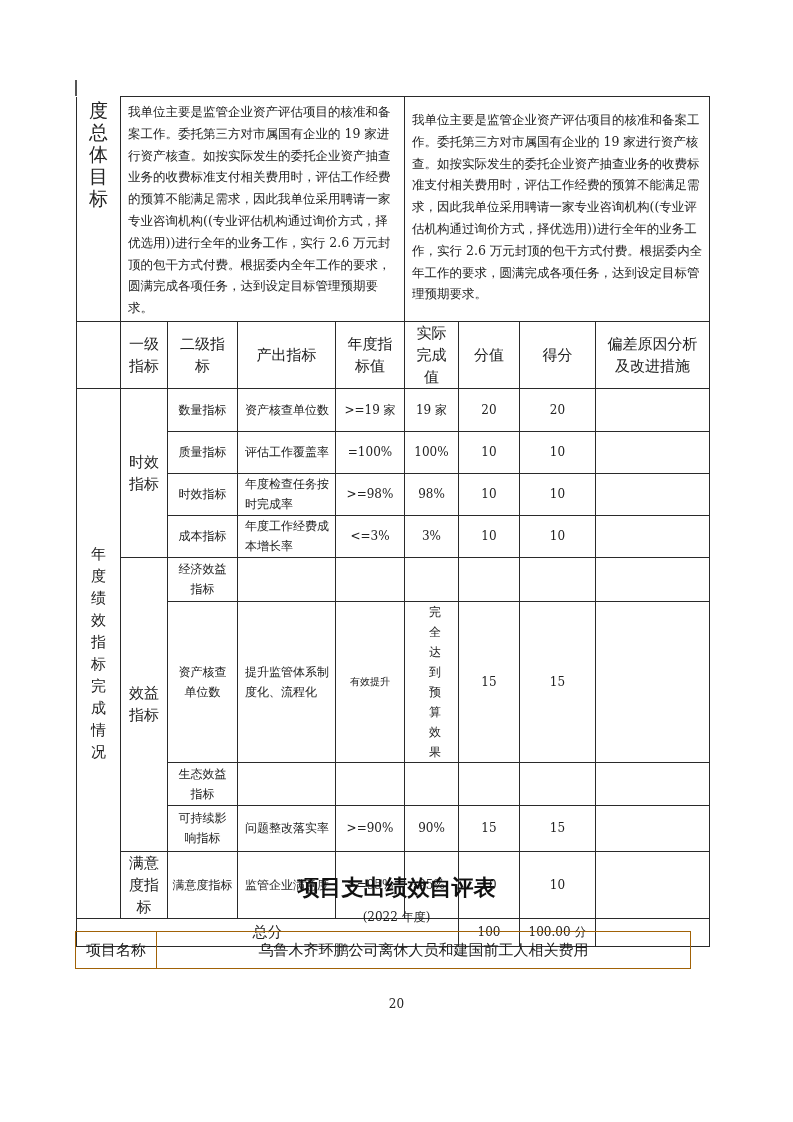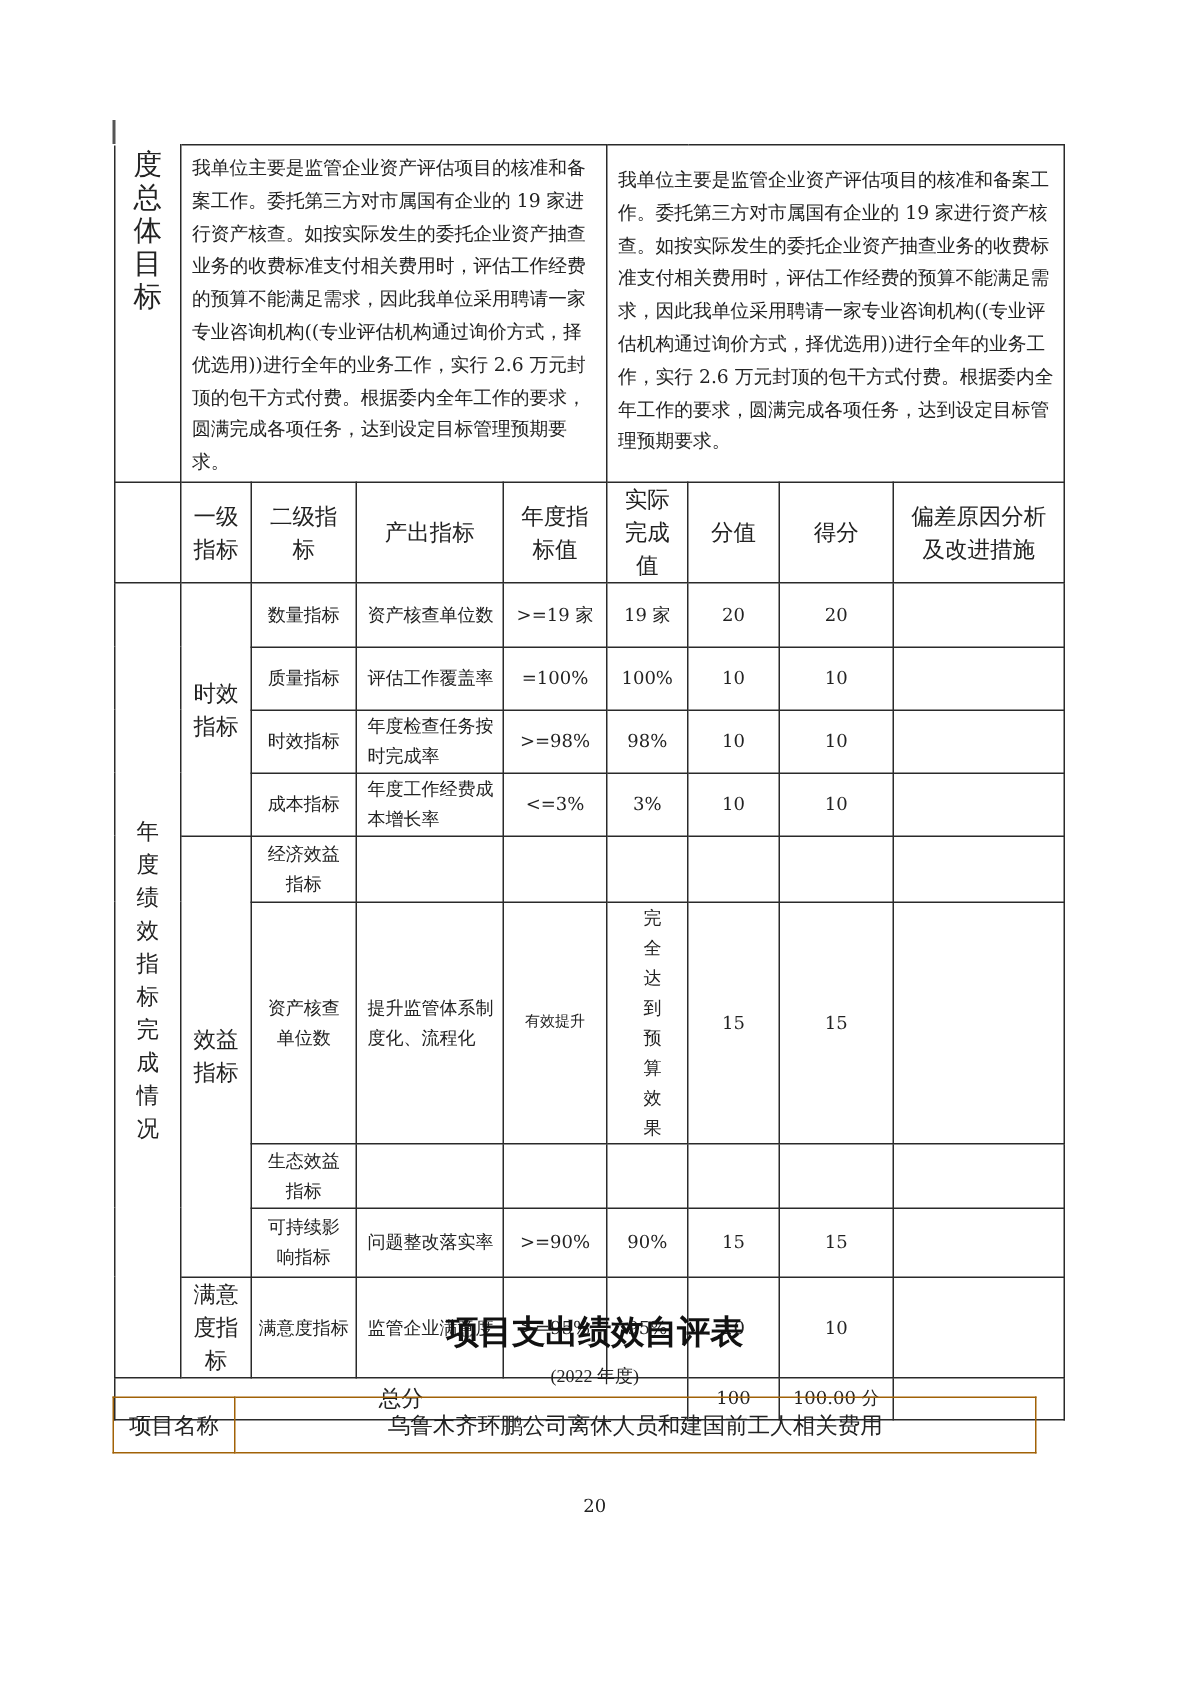--- a/index.html
+++ b/index.html
@@ -14,21 +14,21 @@
   table.perf td.mid { font-size: 10px; line-height: 21px; }
   table.perf td.left { text-align: left; padding-left: 7px; padding-right: 3px; margin-top: 40px; }
   table.perf td.goal { text-align: left; vertical-align: top; padding: 4px 6px 2px 7px;
                        font-size: 12.5px; line-height: 21.8px; }
   table.perf tr.goalrow td.first { border-top: none; vertical-align: top; font-size: 19px; line-height: 22px; padding-top: 2px; }
   table.perf tr.goalrow td { border-top: 1px solid #2a2a2a; }
   .vert { display: inline-block; width: 1em; word-break: break-all; white-space: normal; }
   .outer-left { position: absolute; left: 75px; top: 80px; width: 2px; height: 16px; background: #555; }
   .title { left: 0; width: 793px; top: 873px; text-align: center; font-size: 22px; font-weight: bold;
            font-family: "DejaVu Sans", "Liberation Sans", sans-serif; color: #111; }
-  .subtitle { left: 0; width: 793px; top: 909px; text-align: center; font-size: 12px; color: #222; font-family: Liberation Serif, serif; }
+  .subtitle { left: 0; width: 793px; top: 909px; text-align: center; font-size: 12px; color: #222; }
   table.proj { position: absolute; left: 75px; top: 931px; border-collapse: collapse; table-layout: fixed; width: 615px; }
   table.proj td { border: 1px solid #a16207; height: 36px; font-size: 15px; text-align: center; padding: 0; }
   .pagenum { left: 0; width: 793px; top: 997px; text-align: center; font-size: 12px; color: #222; }
 </style>
 </head>
 <body>
 
 <div class="outer-left"></div>
 
 <table class="perf">

